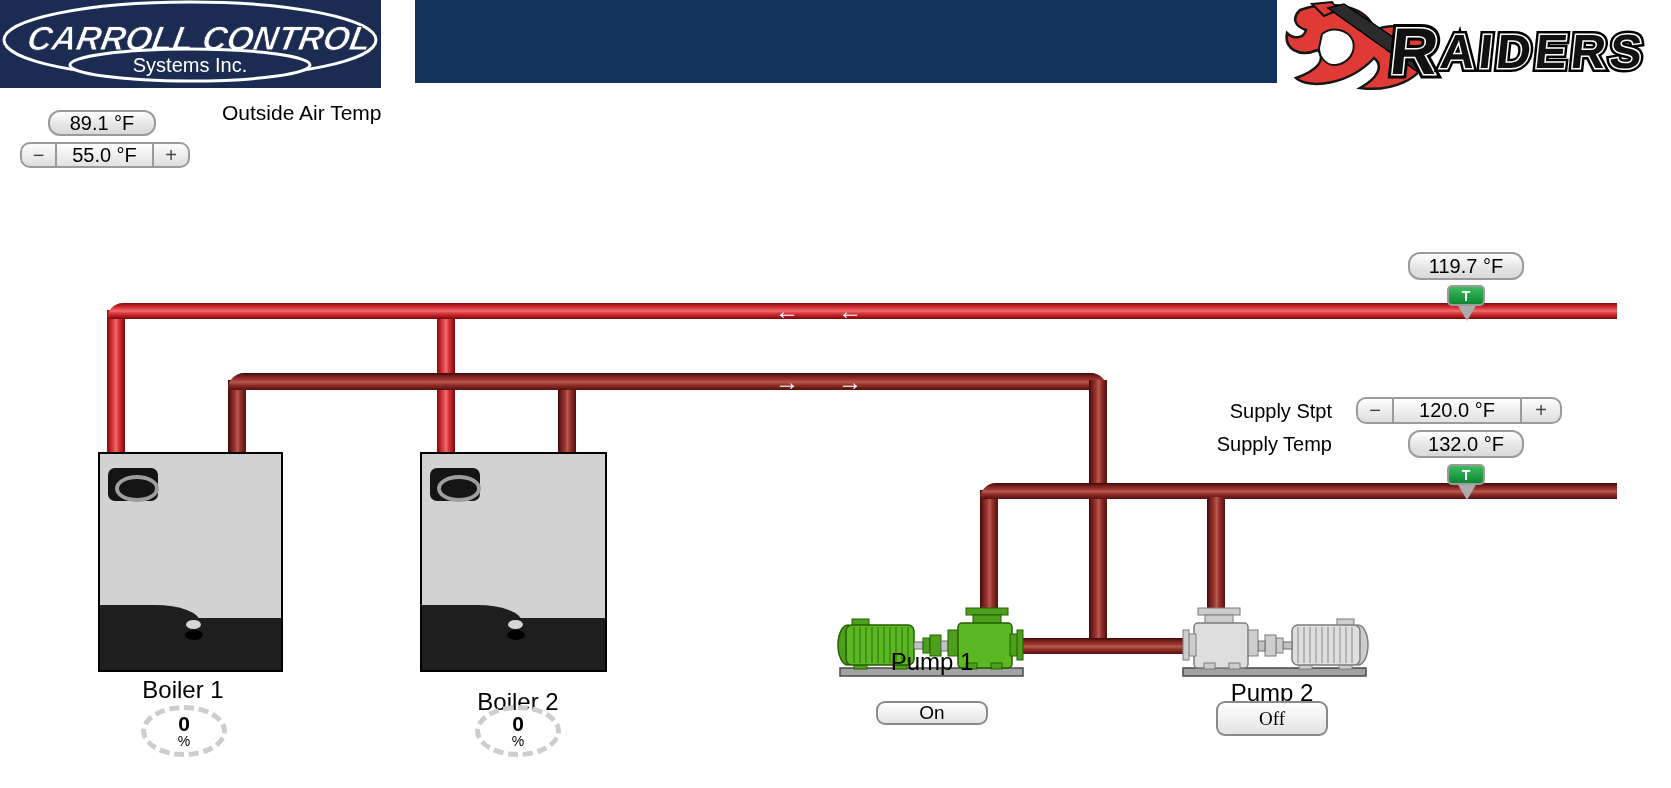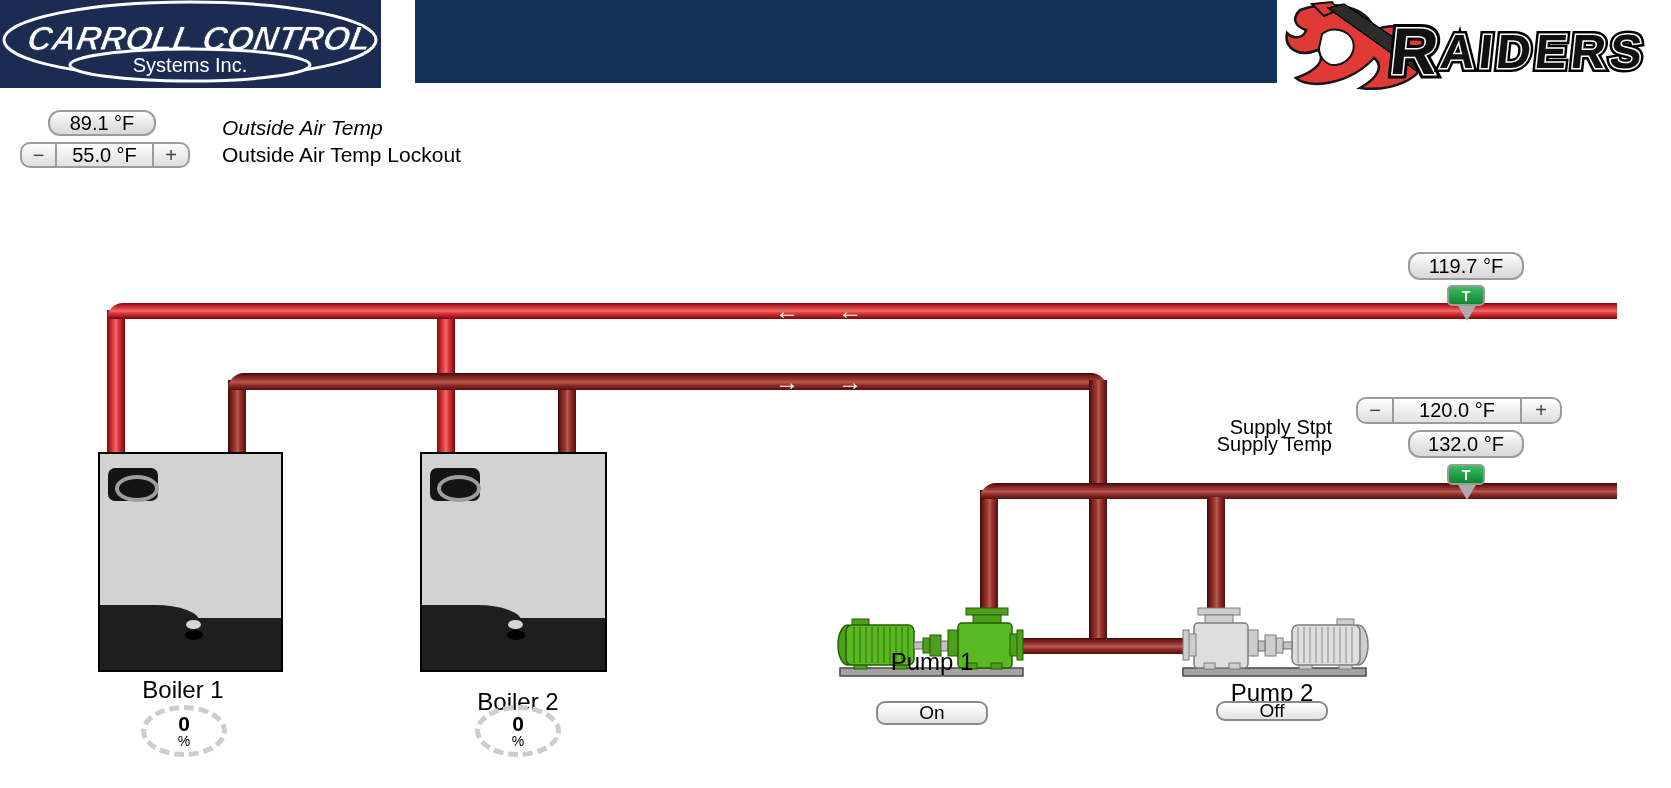--- a/index.html
+++ b/index.html
@@ -86,26 +86,25 @@
       <g transform="skewX(-6)">
         <text x="118" y="74" font-size="66" font-weight="bold" fill="none" stroke="#000" stroke-width="9">R</text>
         <text x="118" y="74" font-size="66" font-weight="bold" fill="#111" stroke="#fff" stroke-width="3" paint-order="stroke">R</text>
         <text x="168" y="68" font-size="48" font-weight="bold" letter-spacing="4" fill="none" stroke="#000" stroke-width="8">AIDERS</text>
         <text x="168" y="68" font-size="48" font-weight="bold" letter-spacing="4" fill="#111" stroke="#fff" stroke-width="3" paint-order="stroke">AIDERS</text>
       </g>
     </svg>
   </div>
 
   <div class="abs vbox" style="left:48px;top:110px;width:108px;height:26px;">89.1 °F</div>
-  <div class="abs hlabel" style="left:222px;top:116px;font-style:italic;">Outside Air Temp</div>
+  <div class="abs hlabel" style="left:222px;top:101px;">Outside Air Temp</div>
 
   <div class="abs sbtn left" style="left:20px;top:142px;width:37px;height:26px;">−</div>
   <div class="abs sfield" style="left:55px;top:142px;width:99px;height:26px;">55.0 °F</div>
   <div class="abs sbtn right" style="left:152px;top:142px;width:38px;height:26px;">+</div>
-  <div class="abs hlabel" style="left:222px;top:143px;">Outside Air Temp Lockout</div>
 
   <div class="abs pipev-b" style="left:107px;top:310px;width:18px;height:142px;"></div>
   <div class="abs pipev-b" style="left:437px;top:310px;width:18px;height:142px;"></div>
 
   <div class="abs pipeh-b" style="left:107px;top:303px;width:1510px;height:16px;border-top-left-radius:16px;"></div>
 
   <div class="abs pipev-d" style="left:228px;top:380px;width:18px;height:72px;"></div>
   <div class="abs pipev-d" style="left:558px;top:380px;width:18px;height:72px;"></div>
 
   <div class="abs pipeh-d" style="left:228px;top:373px;width:879px;height:17px;border-top-left-radius:16px;border-top-right-radius:16px;"></div>
@@ -122,21 +121,21 @@
 
   <div class="abs arrow" style="left:770px;top:299px;width:34px;">←</div>
   <div class="abs arrow" style="left:833px;top:299px;width:34px;">←</div>
   <div class="abs arrow" style="left:770px;top:370px;width:34px;">→</div>
   <div class="abs arrow" style="left:833px;top:370px;width:34px;">→</div>
 
   <div class="abs vbox" style="left:1408px;top:252px;width:116px;height:28px;">119.7 °F</div>
   <div class="abs twedge" style="left:1457px;top:304px;width:20px;height:17px;"></div>
   <div class="abs tsensor" style="left:1447px;top:285px;width:38px;height:21px;">T</div>
 
-  <div class="abs slabel" style="left:1150px;top:416px;width:182px;">Supply Stpt</div>
+  <div class="abs slabel" style="left:1150px;top:400px;width:182px;">Supply Stpt</div>
   <div class="abs sbtn left" style="left:1356px;top:397px;width:38px;height:27px;">−</div>
   <div class="abs sfield" style="left:1392px;top:397px;width:130px;height:27px;">120.0 °F</div>
   <div class="abs sbtn right" style="left:1520px;top:397px;width:42px;height:27px;">+</div>
 
   <div class="abs slabel" style="left:1150px;top:433px;width:182px;">Supply Temp</div>
   <div class="abs vbox" style="left:1408px;top:430px;width:116px;height:28px;">132.0 °F</div>
   <div class="abs twedge" style="left:1457px;top:483px;width:20px;height:17px;"></div>
   <div class="abs tsensor" style="left:1447px;top:464px;width:38px;height:21px;">T</div>
 
   <div class="abs boiler" style="left:98px;top:452px;width:185px;height:220px;">
@@ -210,15 +209,15 @@
       <rect x="136" y="14" width="42" height="7" fill="var(--pbody)" stroke="var(--pstroke)"></rect>
       <rect x="143" y="21" width="28" height="9" fill="var(--pbody)" stroke="var(--pstroke)"></rect>
       <rect x="128" y="29" width="54" height="45" rx="4" fill="var(--pbody2)" stroke="var(--pstroke)" stroke-width="1.5"></rect>
       <rect x="136" y="69" width="11" height="6" fill="var(--pbody)" stroke="var(--pstroke)"></rect>
       <rect x="161" y="69" width="11" height="6" fill="var(--pbody)" stroke="var(--pstroke)"></rect>
       <rect x="180" y="40" width="9" height="22" fill="var(--pbody)" stroke="var(--pstroke)"></rect>
       <rect x="187" y="36" width="6" height="30" fill="var(--pbody)" stroke="var(--pstroke)"></rect>
     </svg>
   </div>
   <div class="abs blabel" style="left:1212px;top:679px;width:120px;">Pump 2</div>
-  <div class="abs obtn" style="left:1216px;top:701px;width:112px;height:20px;">Off</div>
+  <div class="abs obtn" style="left:1216px;top:701px;width:112px;height:35px;font-family:Liberation Serif, serif;">Off</div>
 
 </div>
 
 </body></html>

